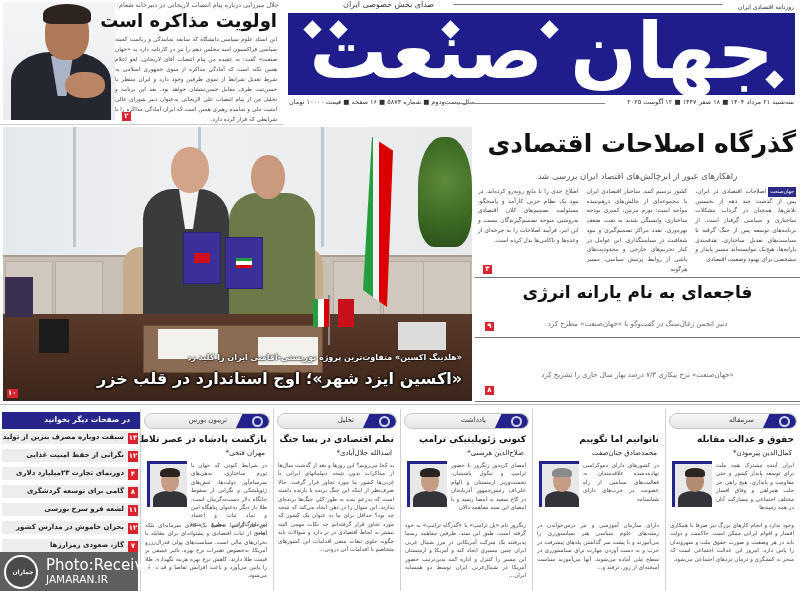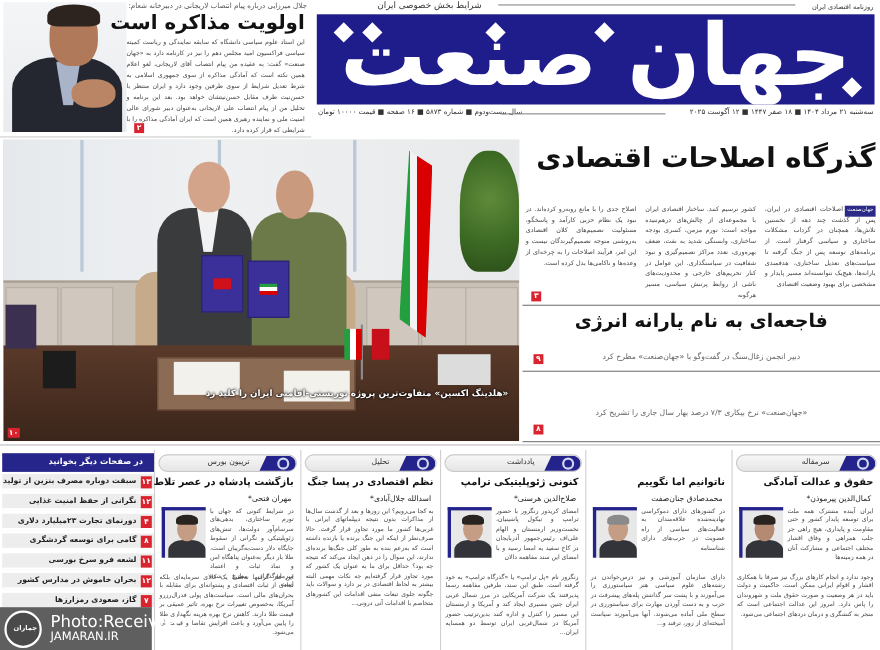--- a/index.html
+++ b/index.html
@@ -105,21 +105,21 @@
   .wm-line1 { position: absolute; left: 46px; top: 4px; font-size: 15px; color: #fff; font-family: "DejaVu Sans", sans-serif; }
   .wm-line2 { position: absolute; left: 46px; top: 21px; font-size: 10.5px; color: #fff; font-family: "DejaVu Sans", sans-serif; }
 
   .divider-h { position: absolute; height: 1px; background: #999; }
 </style>
 </head>
 <body>
 
 <div id="masthead" class="abs">
   <div class="mast-top">
-    <span class="slogan">شرایط بخش خصوصی ایران</span>
+    <span class="slogan">صدای بخش خصوصی ایران</span>
     <div class="line"></div>
     <span class="type">روزنامه اقتصادی ایران</span>
   </div>
   <div class="logo-box">
     <div class="diamond" style="left:18px;top:10px;"></div>
     <div class="diamond" style="left:44px;top:10px;"></div>
     <div class="diamond" style="left:156px;top:10px;"></div>
     <div class="diamond" style="left:255px;top:10px;"></div>
     <div class="diamond" style="left:480px;top:60px;"></div>
     <div class="logo-text">جهان صنعت</div>
@@ -175,25 +175,27 @@
   <div class="paper" style="left:155px;top:202px;width:60px;height:30px;"></div>
   <div class="paper" style="left:255px;top:210px;width:60px;height:28px;"></div>
   <div class="flag-pole" style="left:325px;top:168px;height:50px;"></div>
   <div class="desk-flag" style="left:310px;top:172px;background:linear-gradient(90deg,#239f40 33%,#fff 33%,#fff 66%,#da0000 66%);"></div>
   <div class="desk-flag" style="left:335px;top:172px;background:#c8101a;"></div>
   <div class="paper" style="left:395px;top:195px;width:48px;height:28px;background:#dcdcdc;"></div>
   <div class="paper" style="left:2px;top:150px;width:28px;height:40px;background:#3c3050;"></div>
   <div class="paper" style="left:36px;top:192px;width:30px;height:34px;background:#1c1c1c;"></div>
 
   <div class="photo-caption-kicker">«هلدینگ اکسین» متفاوت‌ترین پروژه توریستی-اقامتی ایران را کلید زد</div>
+  <div class="photo-caption-title">«اکسین ایزد شهر»؛ اوج استاندارد در قلب خزر</div>
   <span class="pg-badge photo-pg">۱۰</span>
 </div>
 
 <div id="lead" class="abs">
   <div class="lead-title">گذرگاه اصلاحات اقتصادی</div>
+  <div class="lead-sub">راهکارهای عبور از ابرچالش‌های اقتصاد ایران بررسی شد</div>
   <div class="lead-cols">
     <div class="lead-col">
       <span class="lead-tag">جهان‌صنعت</span><span>اصلاحات اقتصادی در ایران، پس از گذشت چند دهه از نخستین تلاش‌ها، همچنان در گرداب مشکلات ساختاری و سیاسی گرفتار است. از برنامه‌های توسعه پس از جنگ گرفته تا سیاست‌های تعدیل ساختاری، هدفمندی یارانه‌ها، هیچ‌یک نتوانسته‌اند مسیر پایدار و مشخصی برای بهبود وضعیت اقتصادی</span>
     </div>
     <div class="lead-col">کشور ترسیم کنند. ساختار اقتصادی ایران با مجموعه‌ای از چالش‌های درهم‌تنیده مواجه است: تورم مزمن، کسری بودجه ساختاری، وابستگی شدید به نفت، ضعف بهره‌وری، تعدد مراکز تصمیم‌گیری و نبود شفافیت در سیاستگذاری. این عوامل در کنار تحریم‌های خارجی و محدودیت‌های ناشی از روابط پرتنش سیاسی، مسیر هرگونه</div>
     <div class="lead-col">اصلاح جدی را با مانع روبه‌رو کرده‌اند. در نبود یک نظام حزبی کارآمد و پاسخگو، مسئولیت تصمیم‌های کلان اقتصادی به‌روشنی متوجه تصمیم‌گیرندگان نیست و این امر، فرآیند اصلاحات را به چرخه‌ای از وعده‌ها و ناکامی‌ها بدل کرده است.</div>
   </div>
   <span class="pg-badge lead-pg">۳</span>
 </div>
 
@@ -208,21 +210,21 @@
 </div>
 
 <div class="divider-h" style="left:0;top:404px;width:800px;background:#bbb;"></div>
 
 <div class="col" style="left:665px;width:135px;">
   <div class="col-header">
     <div class="tab"></div>
       <div class="tab-icon"></div>
     <span class="label">سرمقاله</span>
   </div>
-  <div class="col-title">حقوق و عدالت آمادگی</div>
+  <div class="col-title">حقوق و عدالت مقابله</div>
   <div class="col-author">کمال‌الدین پیرموذن*</div>
   <div class="col-portrait" style="right:auto;left:6px;border-right:none;border-left:3px solid #24238c;">
     <div class="p-body"></div>
       <div class="p-head" style="background:#b58a72;"></div>
       <div class="p-hair"></div>
   </div>
   <div class="col-text-narrow" style="left:50px;right:6px;">ایران آینده مشترک همه ملت برای توسعه پایدار کشور و حتی مقاومت و پایداری، هیچ راهی جز جلب همراهی و وفاق اقشار مختلف اجتماعی و مشارکت آنان در همه زمینه‌ها</div>
   <div class="col-text" style="top:112px;">وجود ندارد و انجام کارهای بزرگ نیز صرفا با همکاری اقشار و اقوام ایرانی ممکن است. حاکمیت و دولت باید در هر وضعیت و صورت حقوق ملت و شهروندان را پاس دارد. امروز این عدالت اجتماعی است که منجر به کنشگری و درمان دردهای اجتماعی می‌شود.</div>
 </div>
 

